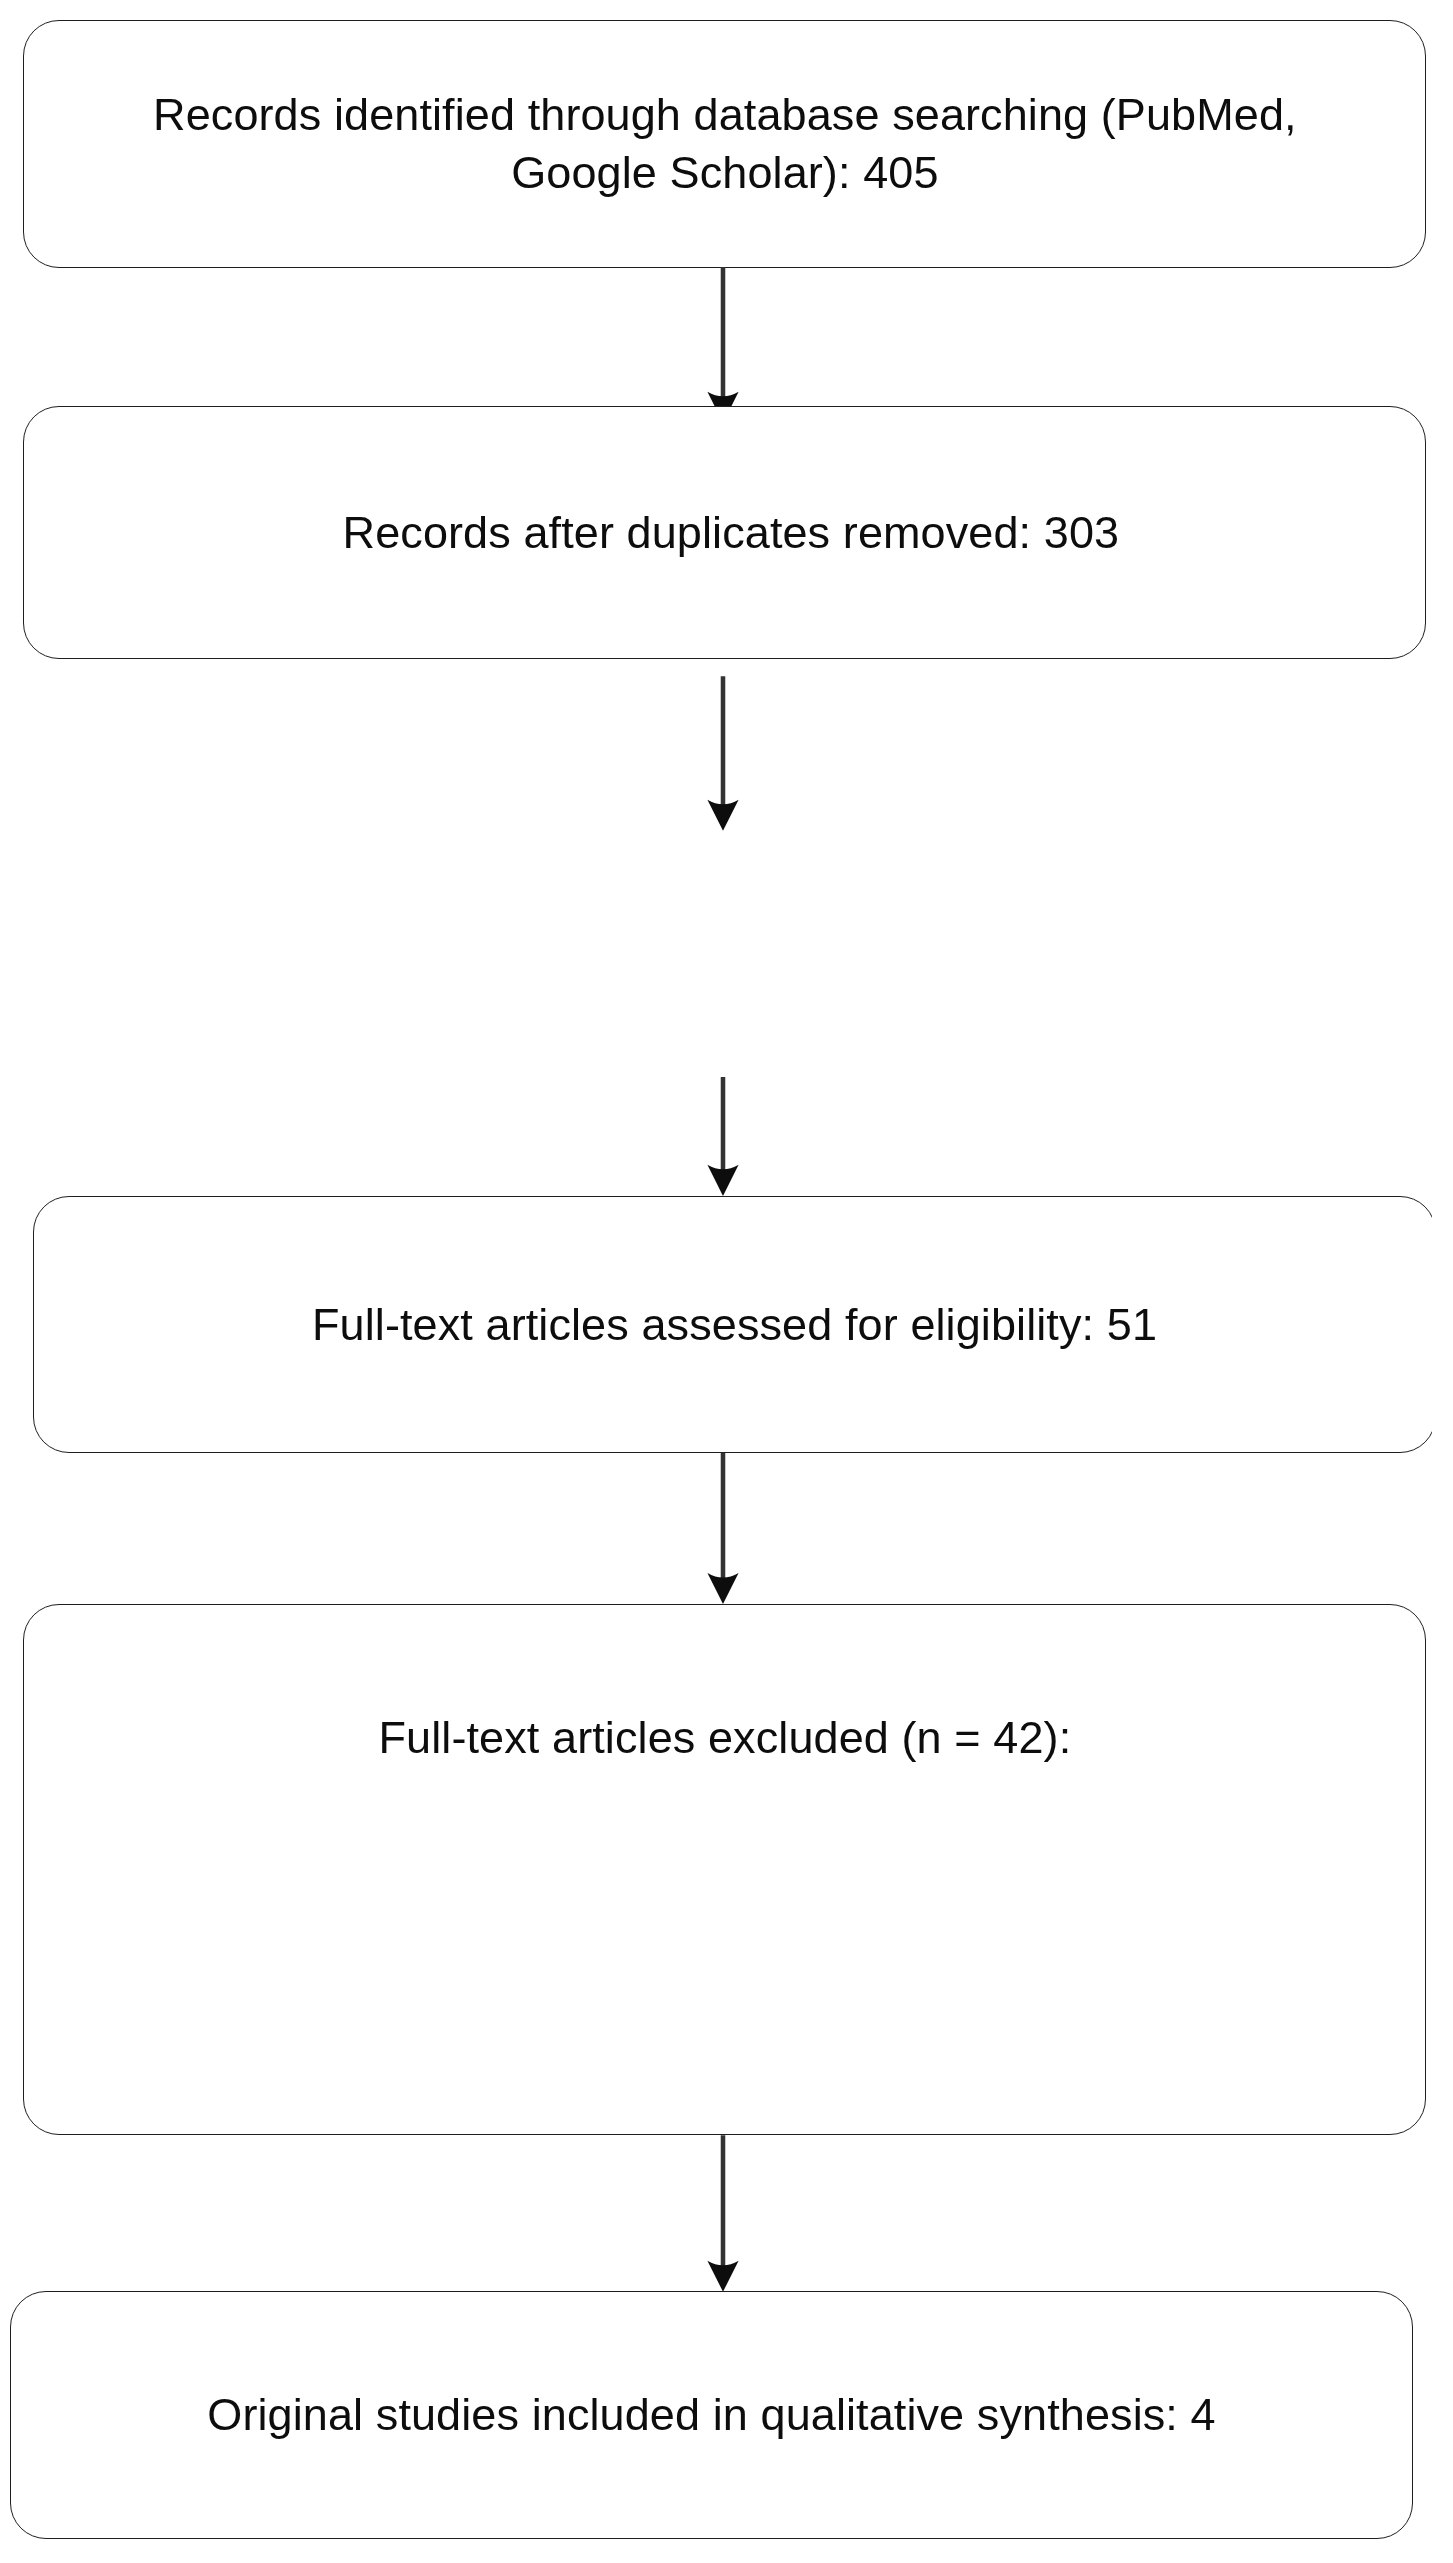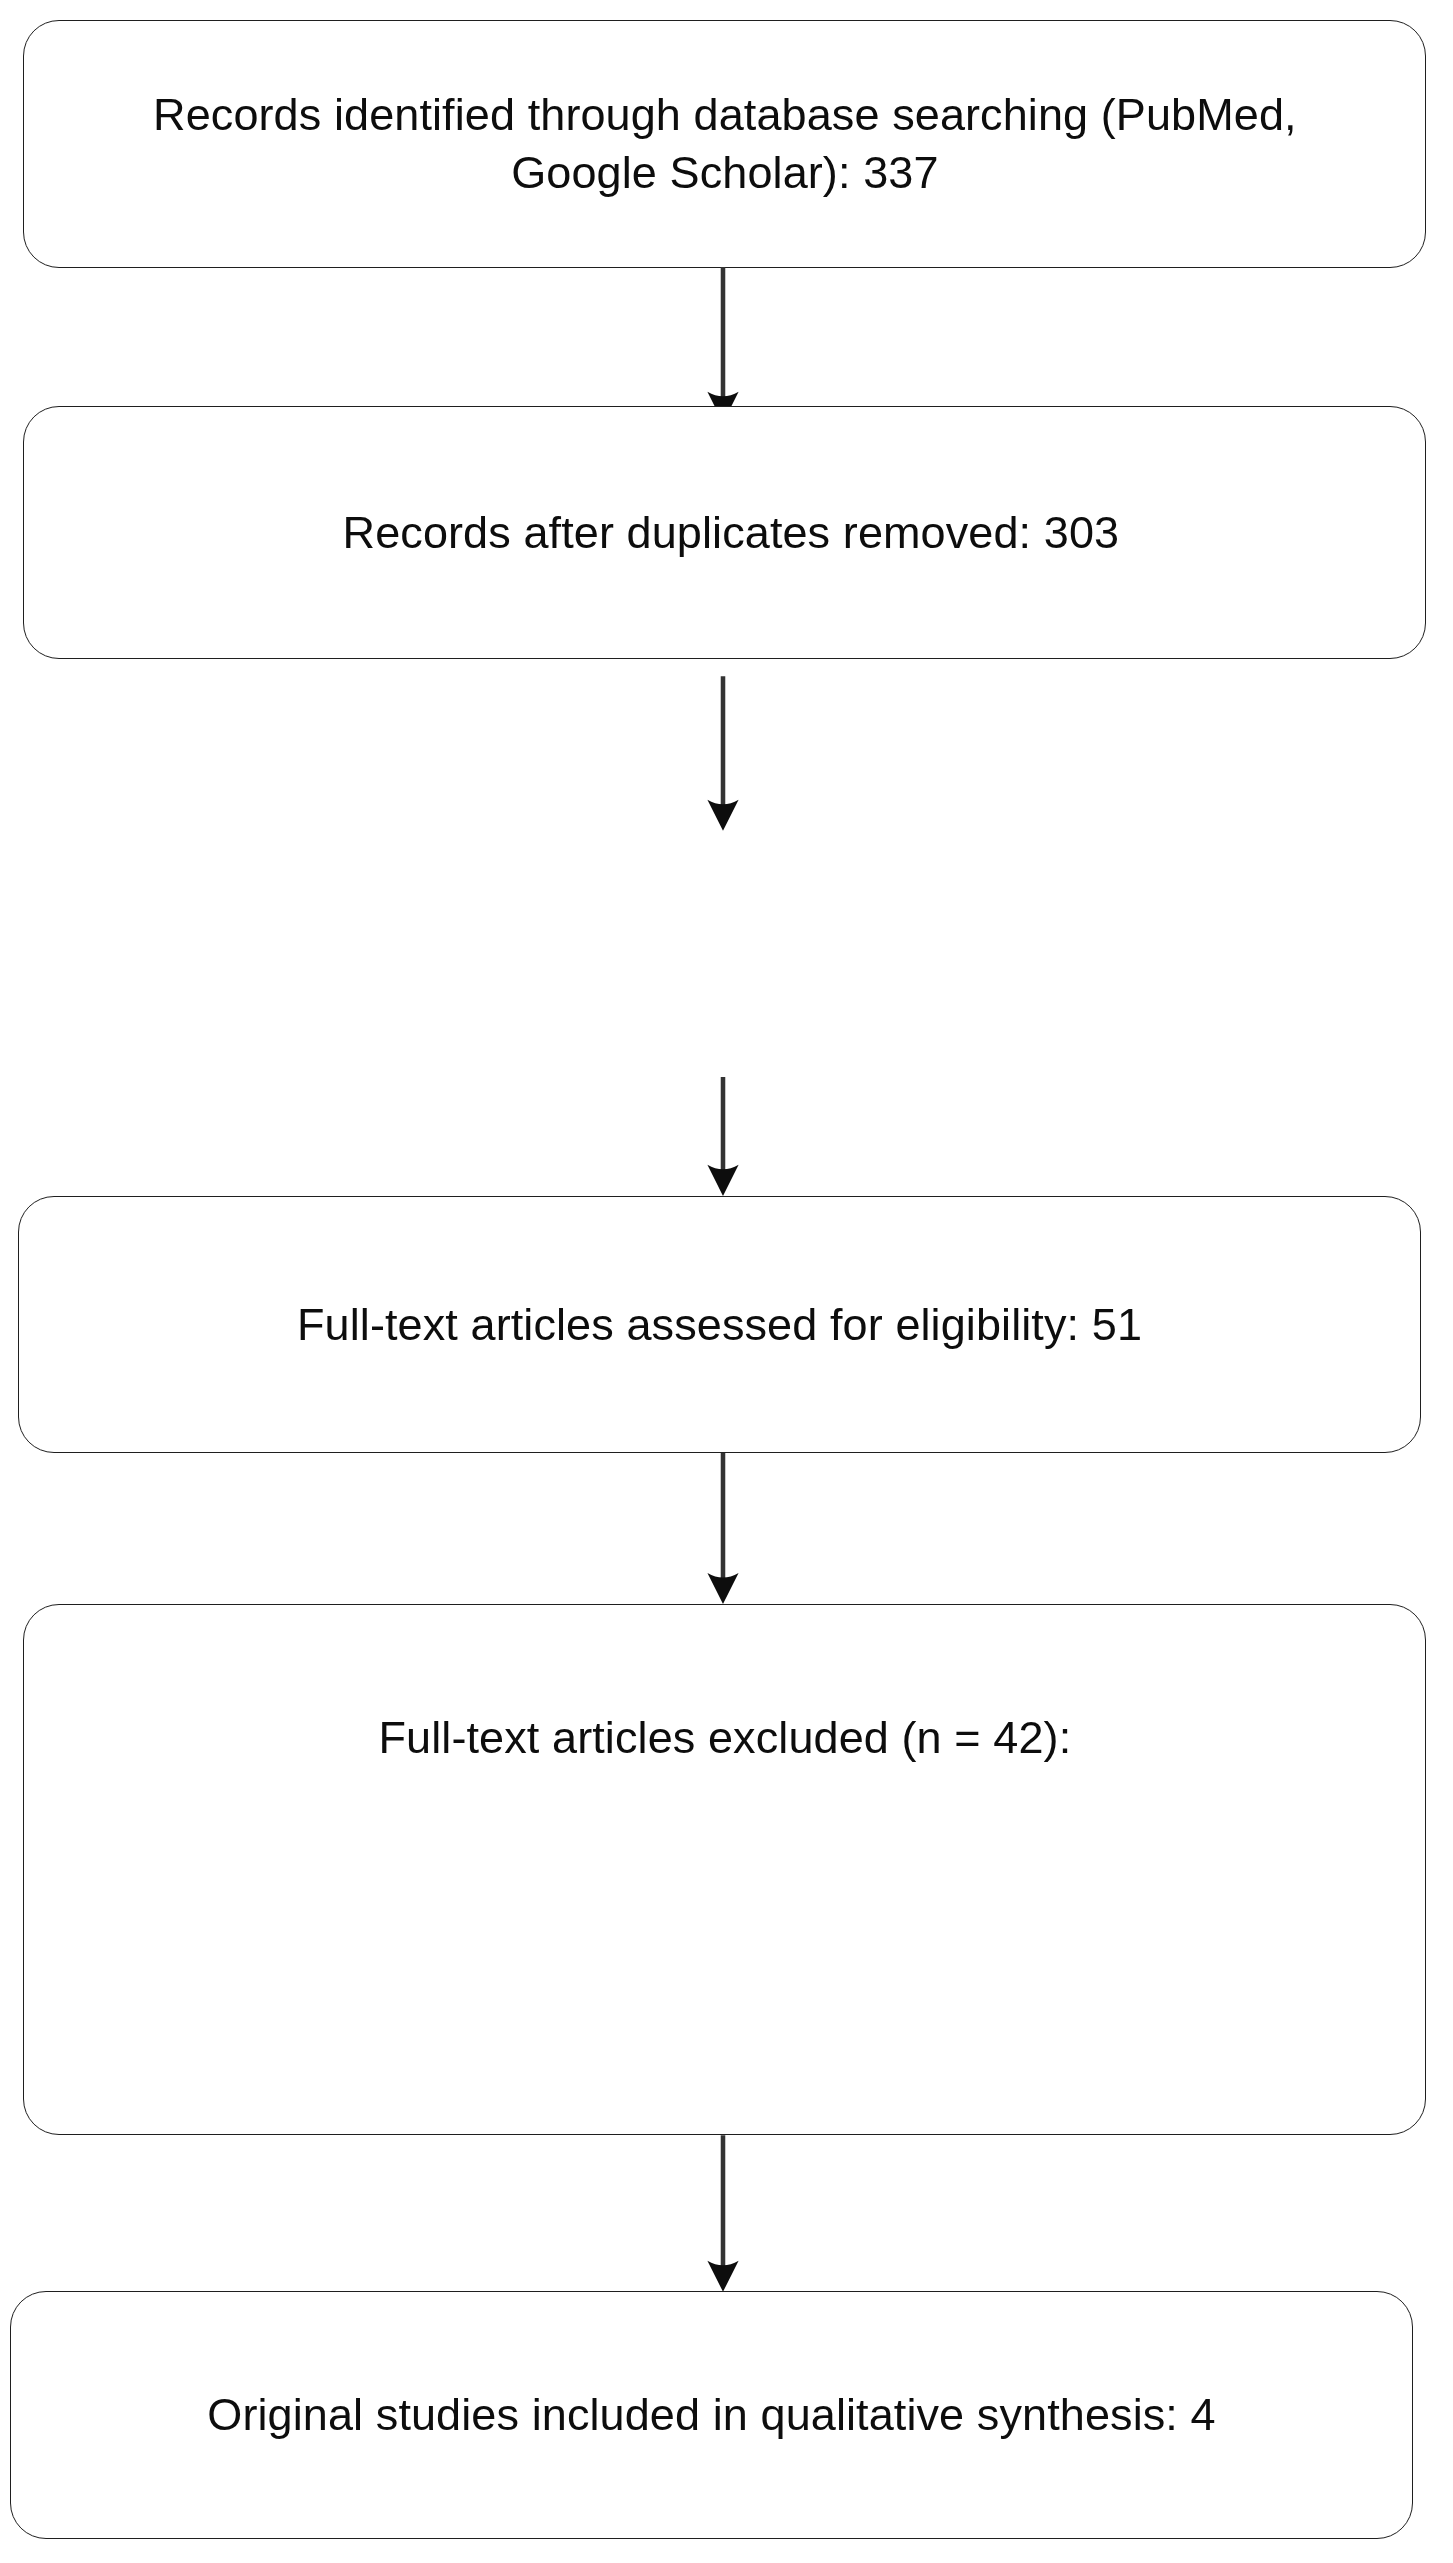--- a/index.html
+++ b/index.html
@@ -39,21 +39,21 @@
   }
   .node .line {
     display: block;
     white-space: nowrap;
   }
 
   
   #node-identified { left: 23.4px;  top: 19.5px;   width: 1403px; height: 248px; }
   #node-duplicates { left: 23.4px;  top: 406px;  width: 1403px; height: 253px; padding-left: 12px; }
   #node-excluded-ta { left: 23.4px; top: 830px; width: 1403px; height: 248px; }
-  #node-fulltext    { left: 18px; top: 1196px; width: 1403px; height: 257px; }
+  #node-fulltext    { left: 33px; top: 1196px; width: 1403px; height: 257px; }
   #node-ft-excluded { left: 23.4px; top: 1604px; width: 1403px; height: 531px; }
   #node-included    { left: 10px; top: 2291px; width: 1403px; height: 248px; }
 
   
   #node-ft-excluded { justify-content: flex-start; padding-top: 104px; }
   .excl-heading { display: block; white-space: nowrap; }
   .excl-list {
     margin: 0;
     padding: 0;
     list-style: none;
@@ -80,21 +80,21 @@
   #conn-4 { top: 1453px; height: 151px; }
   #conn-5 { top: 2135px; height: 157px; }
 </style>
 </head>
 <body>
 
 <div id="canvas">
 
   <div class="node" id="node-identified">
     <span class="line">Records identified through database searching (PubMed,</span>
-    <span class="line">Google Scholar): 337</span>
+    <span class="line">Google Scholar): 405</span>
   </div>
 
   <div class="connector" id="conn-1">
     <svg width="52" height="156" viewBox="0 0 80 240" aria-hidden="true">
       <line x1="40" y1="0" x2="40" y2="214" stroke="#333333" stroke-width="7"></line>
       <path d="M 40 240 L 16 192 Q 40 206 64 192 Z" fill="#0d0d0d"></path>
     </svg>
   </div>
 
   <div class="node" id="node-duplicates">

